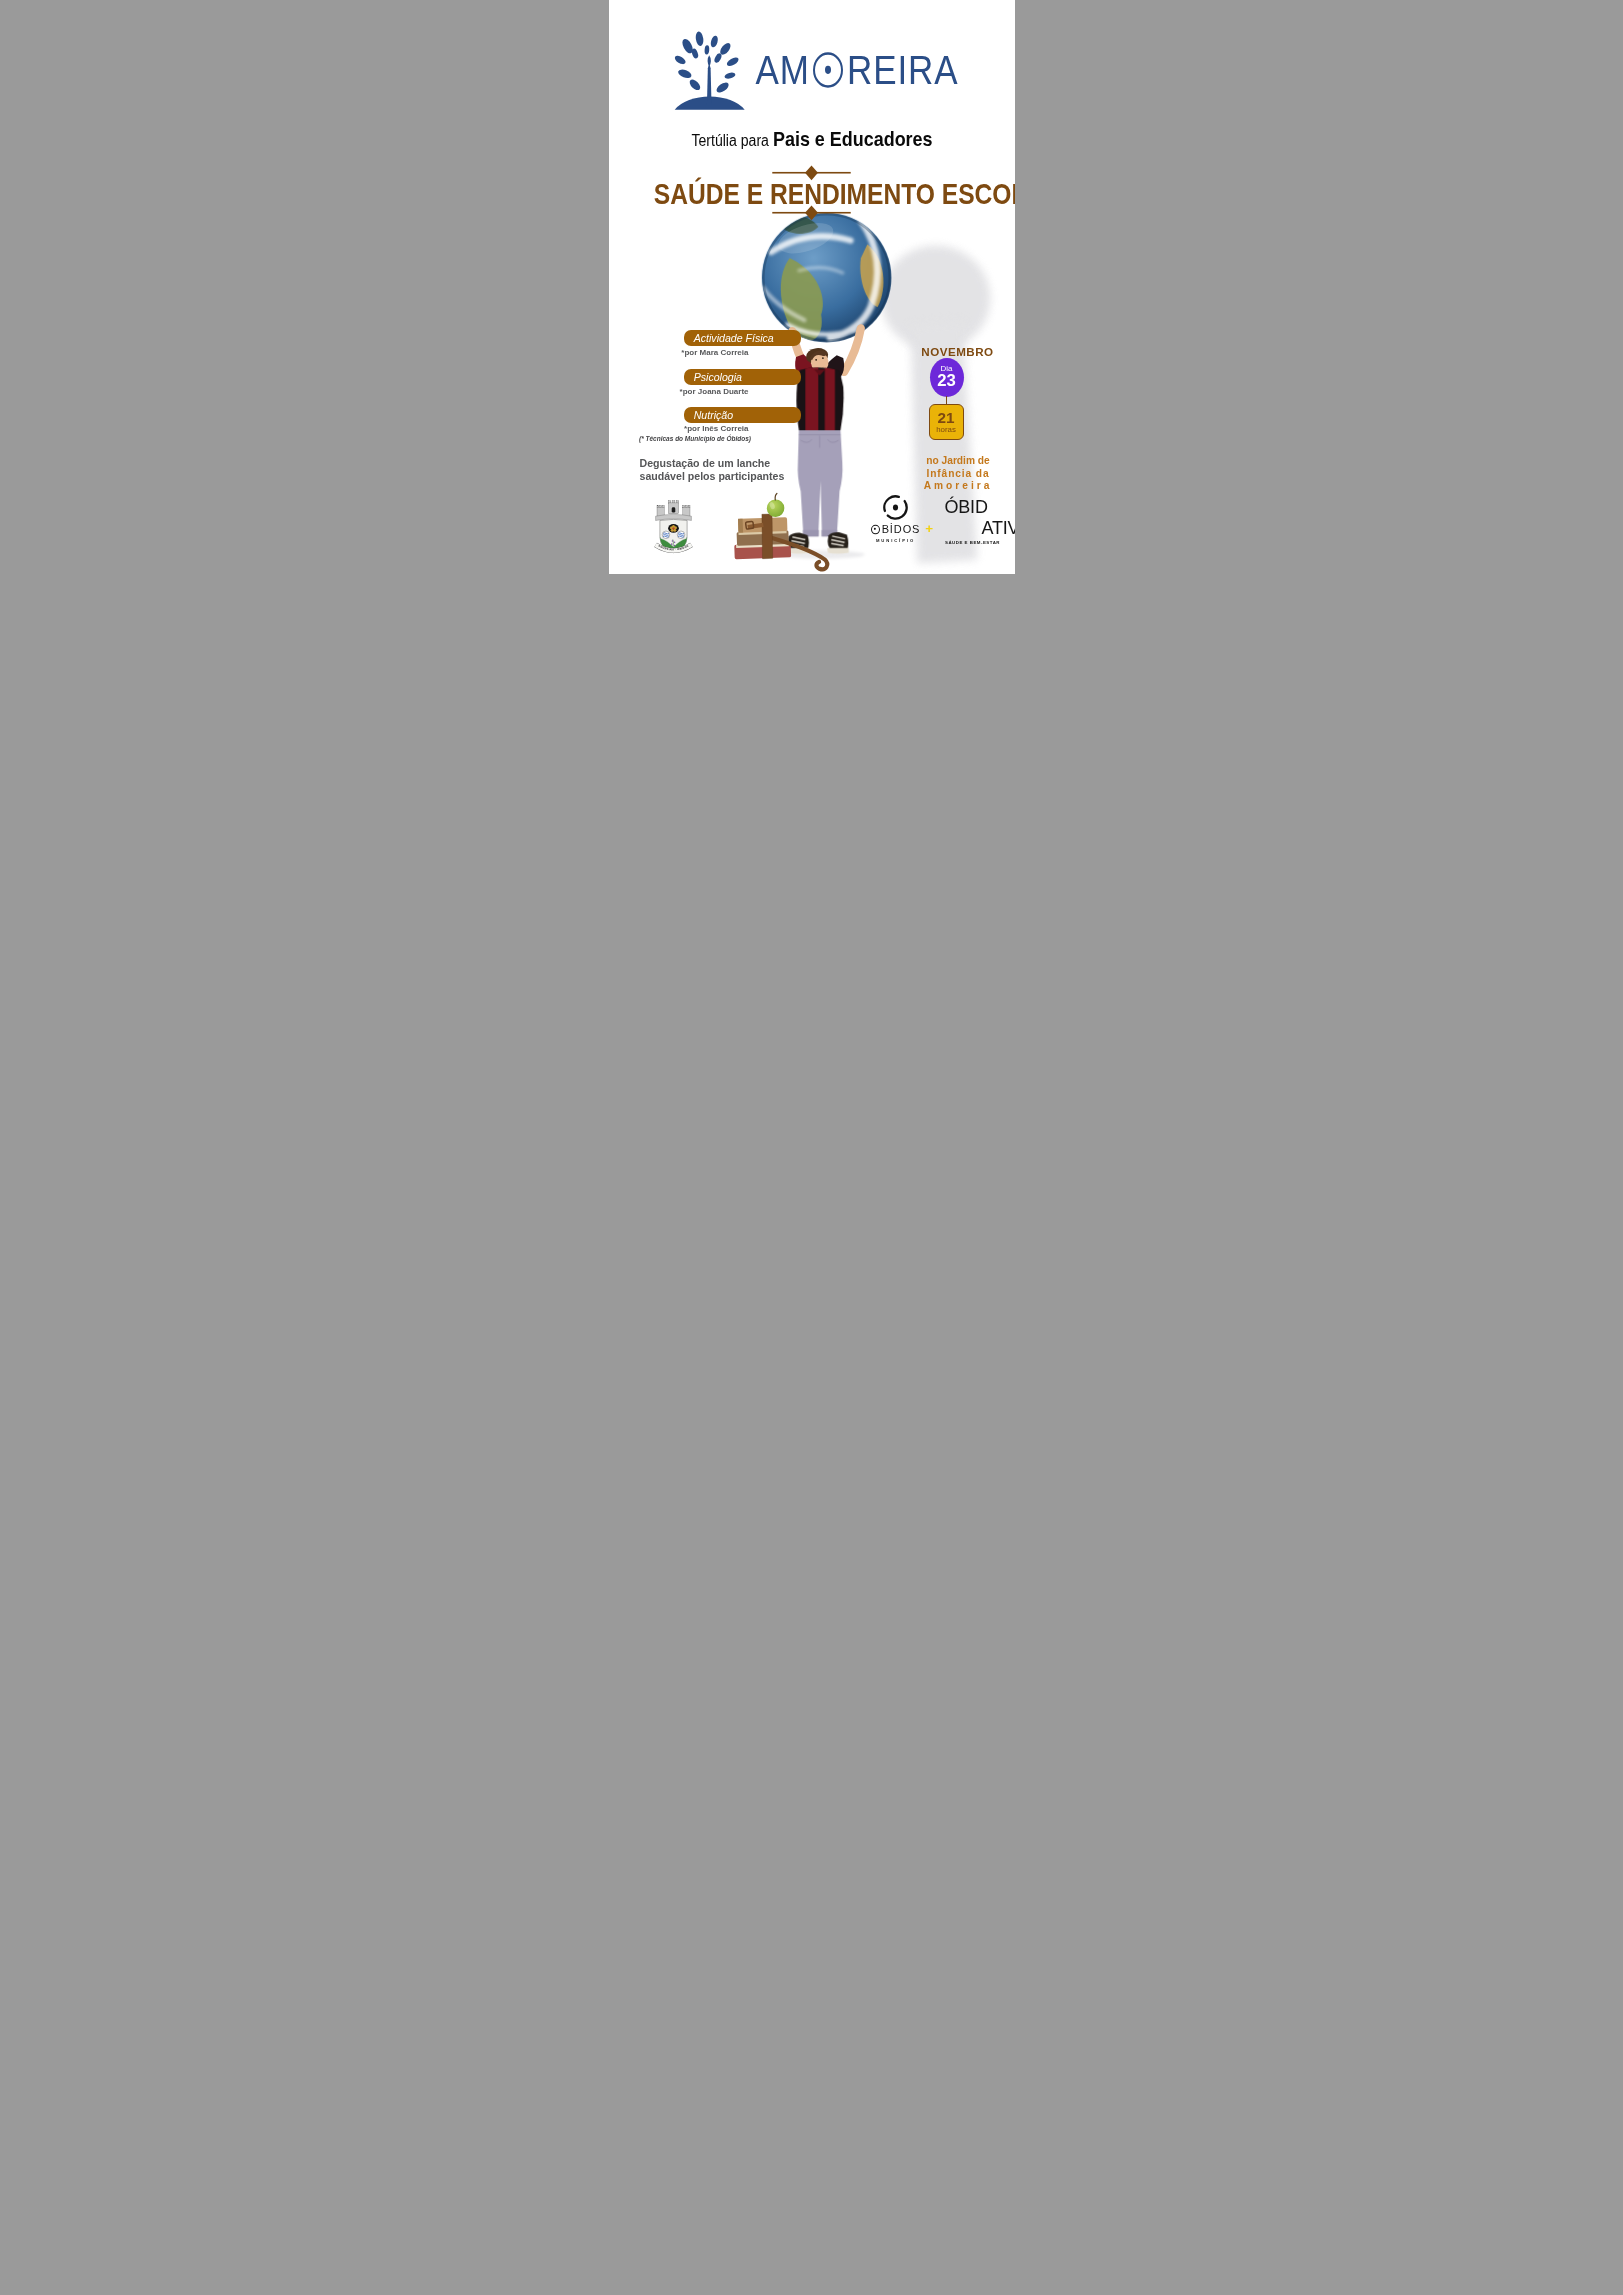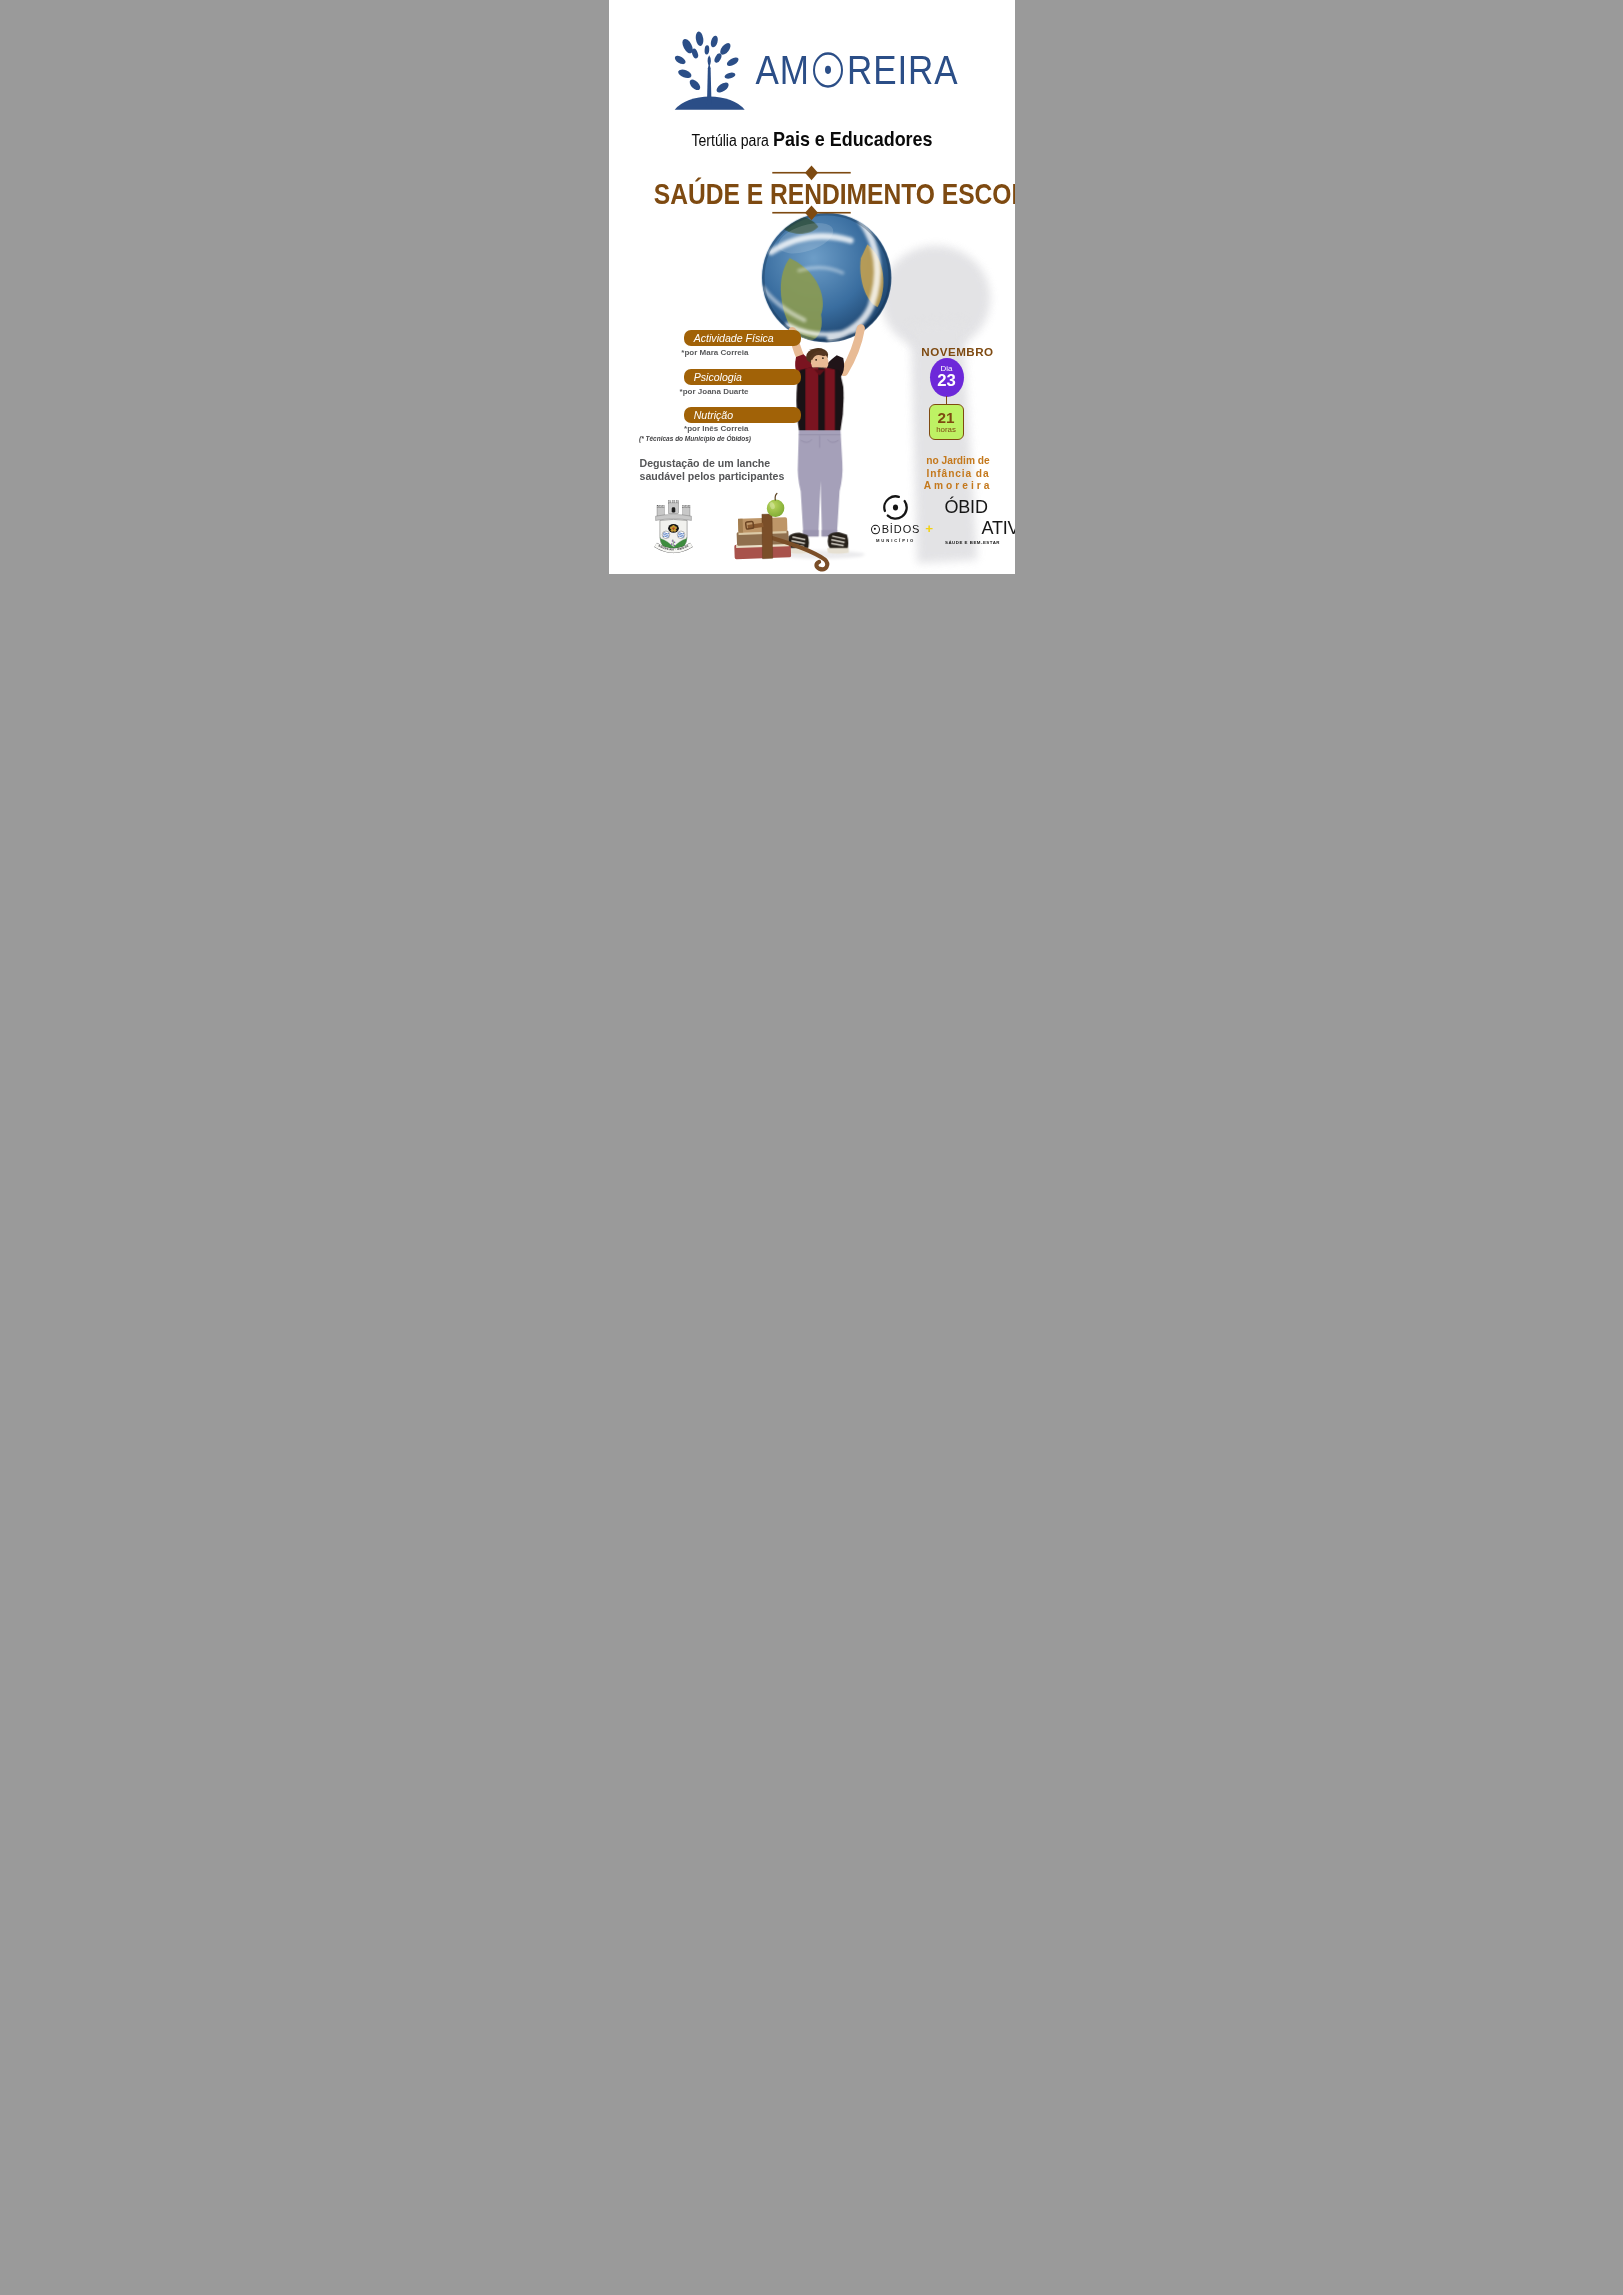--- a/index.html
+++ b/index.html
@@ -75,21 +75,21 @@
   .day-ellipse{
     left:321px; top:358px; width:34px; height:39px; background:#6d28d9;
     border-radius:50%; display:flex; flex-direction:column; align-items:center;
     justify-content:center; color:#fff;
   }
   .day-ellipse .daylbl{font-size:7.9px; line-height:8.3px;}
   .day-ellipse .daynum{font-size:16.7px; font-weight:bold; line-height:16.7px;}
   .connector{left:337px; top:396px; width:1.2px; height:8.3px; background:#7E4A11;}
   .time-box{
     left:320px; top:404px; width:35px; height:36px; border:1.4px solid #7E4A11;
-    border-radius:6px; background:#bef264; box-sizing:border-box;
+    border-radius:6px; background:#eab308; box-sizing:border-box;
     display:flex; flex-direction:column; align-items:center; justify-content:center;
     color:#7E4A11;
   }
   .time-box .hour{font-size:15.3px; font-weight:bold; line-height:15.3px;}
   .time-box .hourlbl{font-size:7.9px; line-height:9.3px;}
   .location{
     left:302px; top:455px; width:95px; text-align:center; color:#C4781C;
     font-weight:bold; font-size:10.2px; line-height:12.5px; white-space:nowrap;
   }
   .location .l2{letter-spacing:0.9px;}

